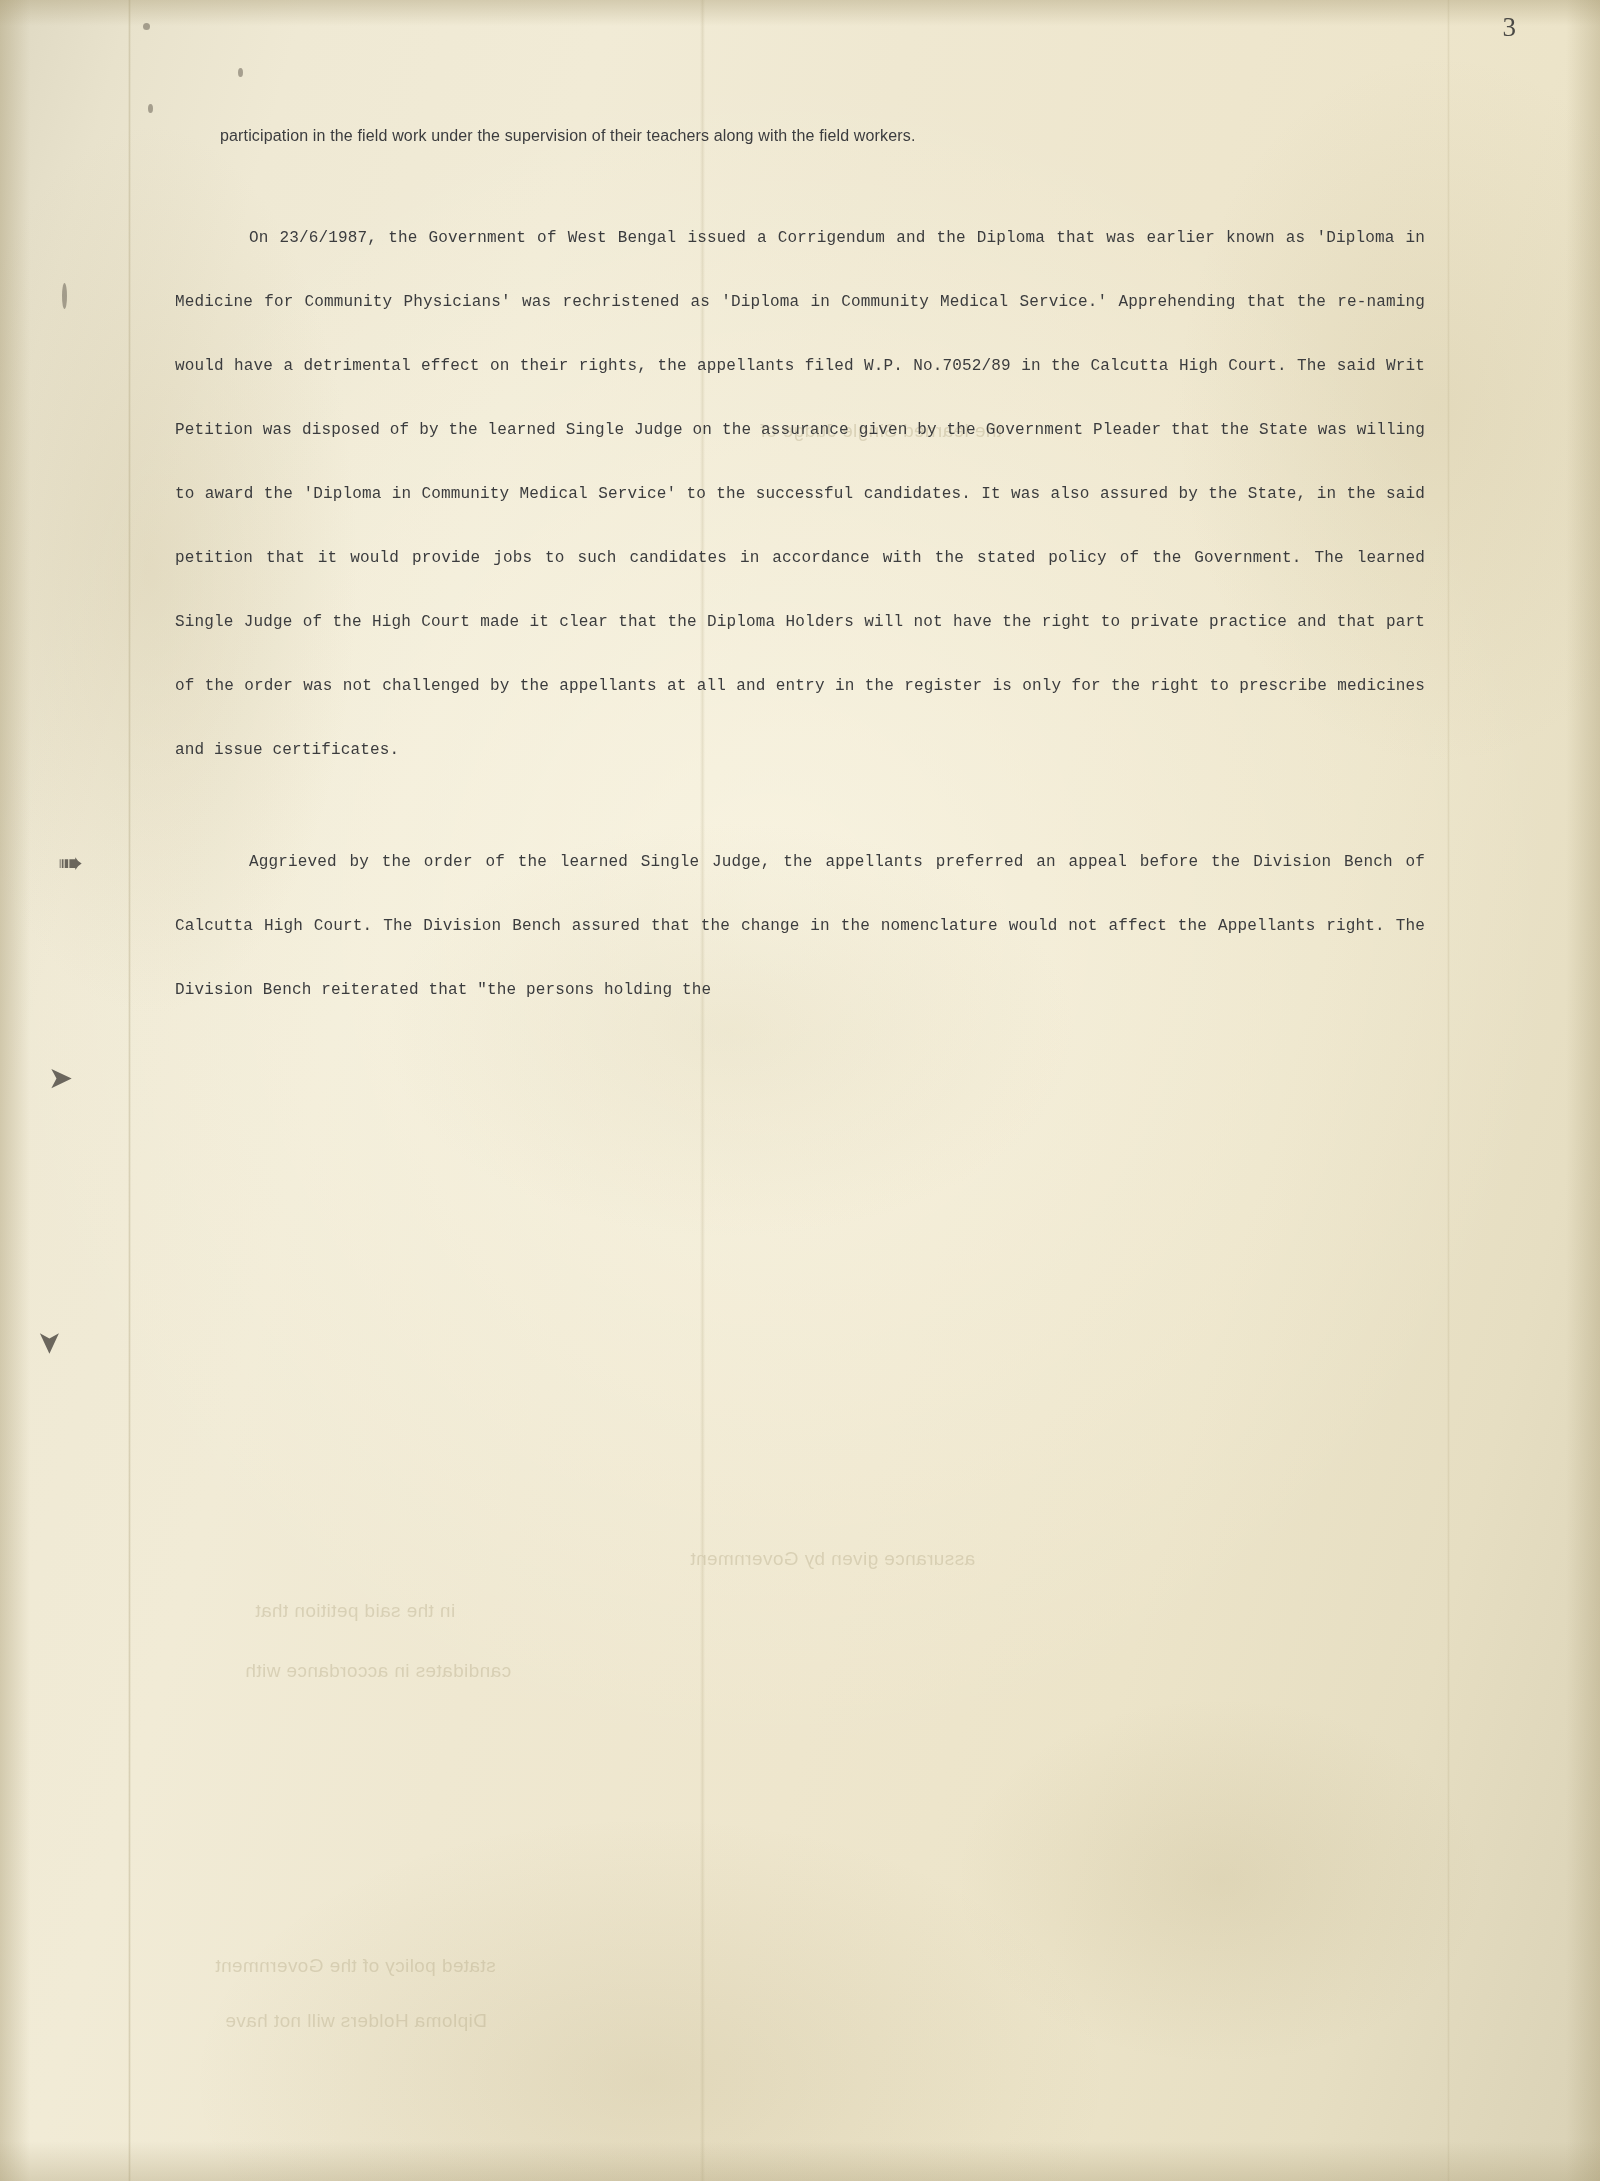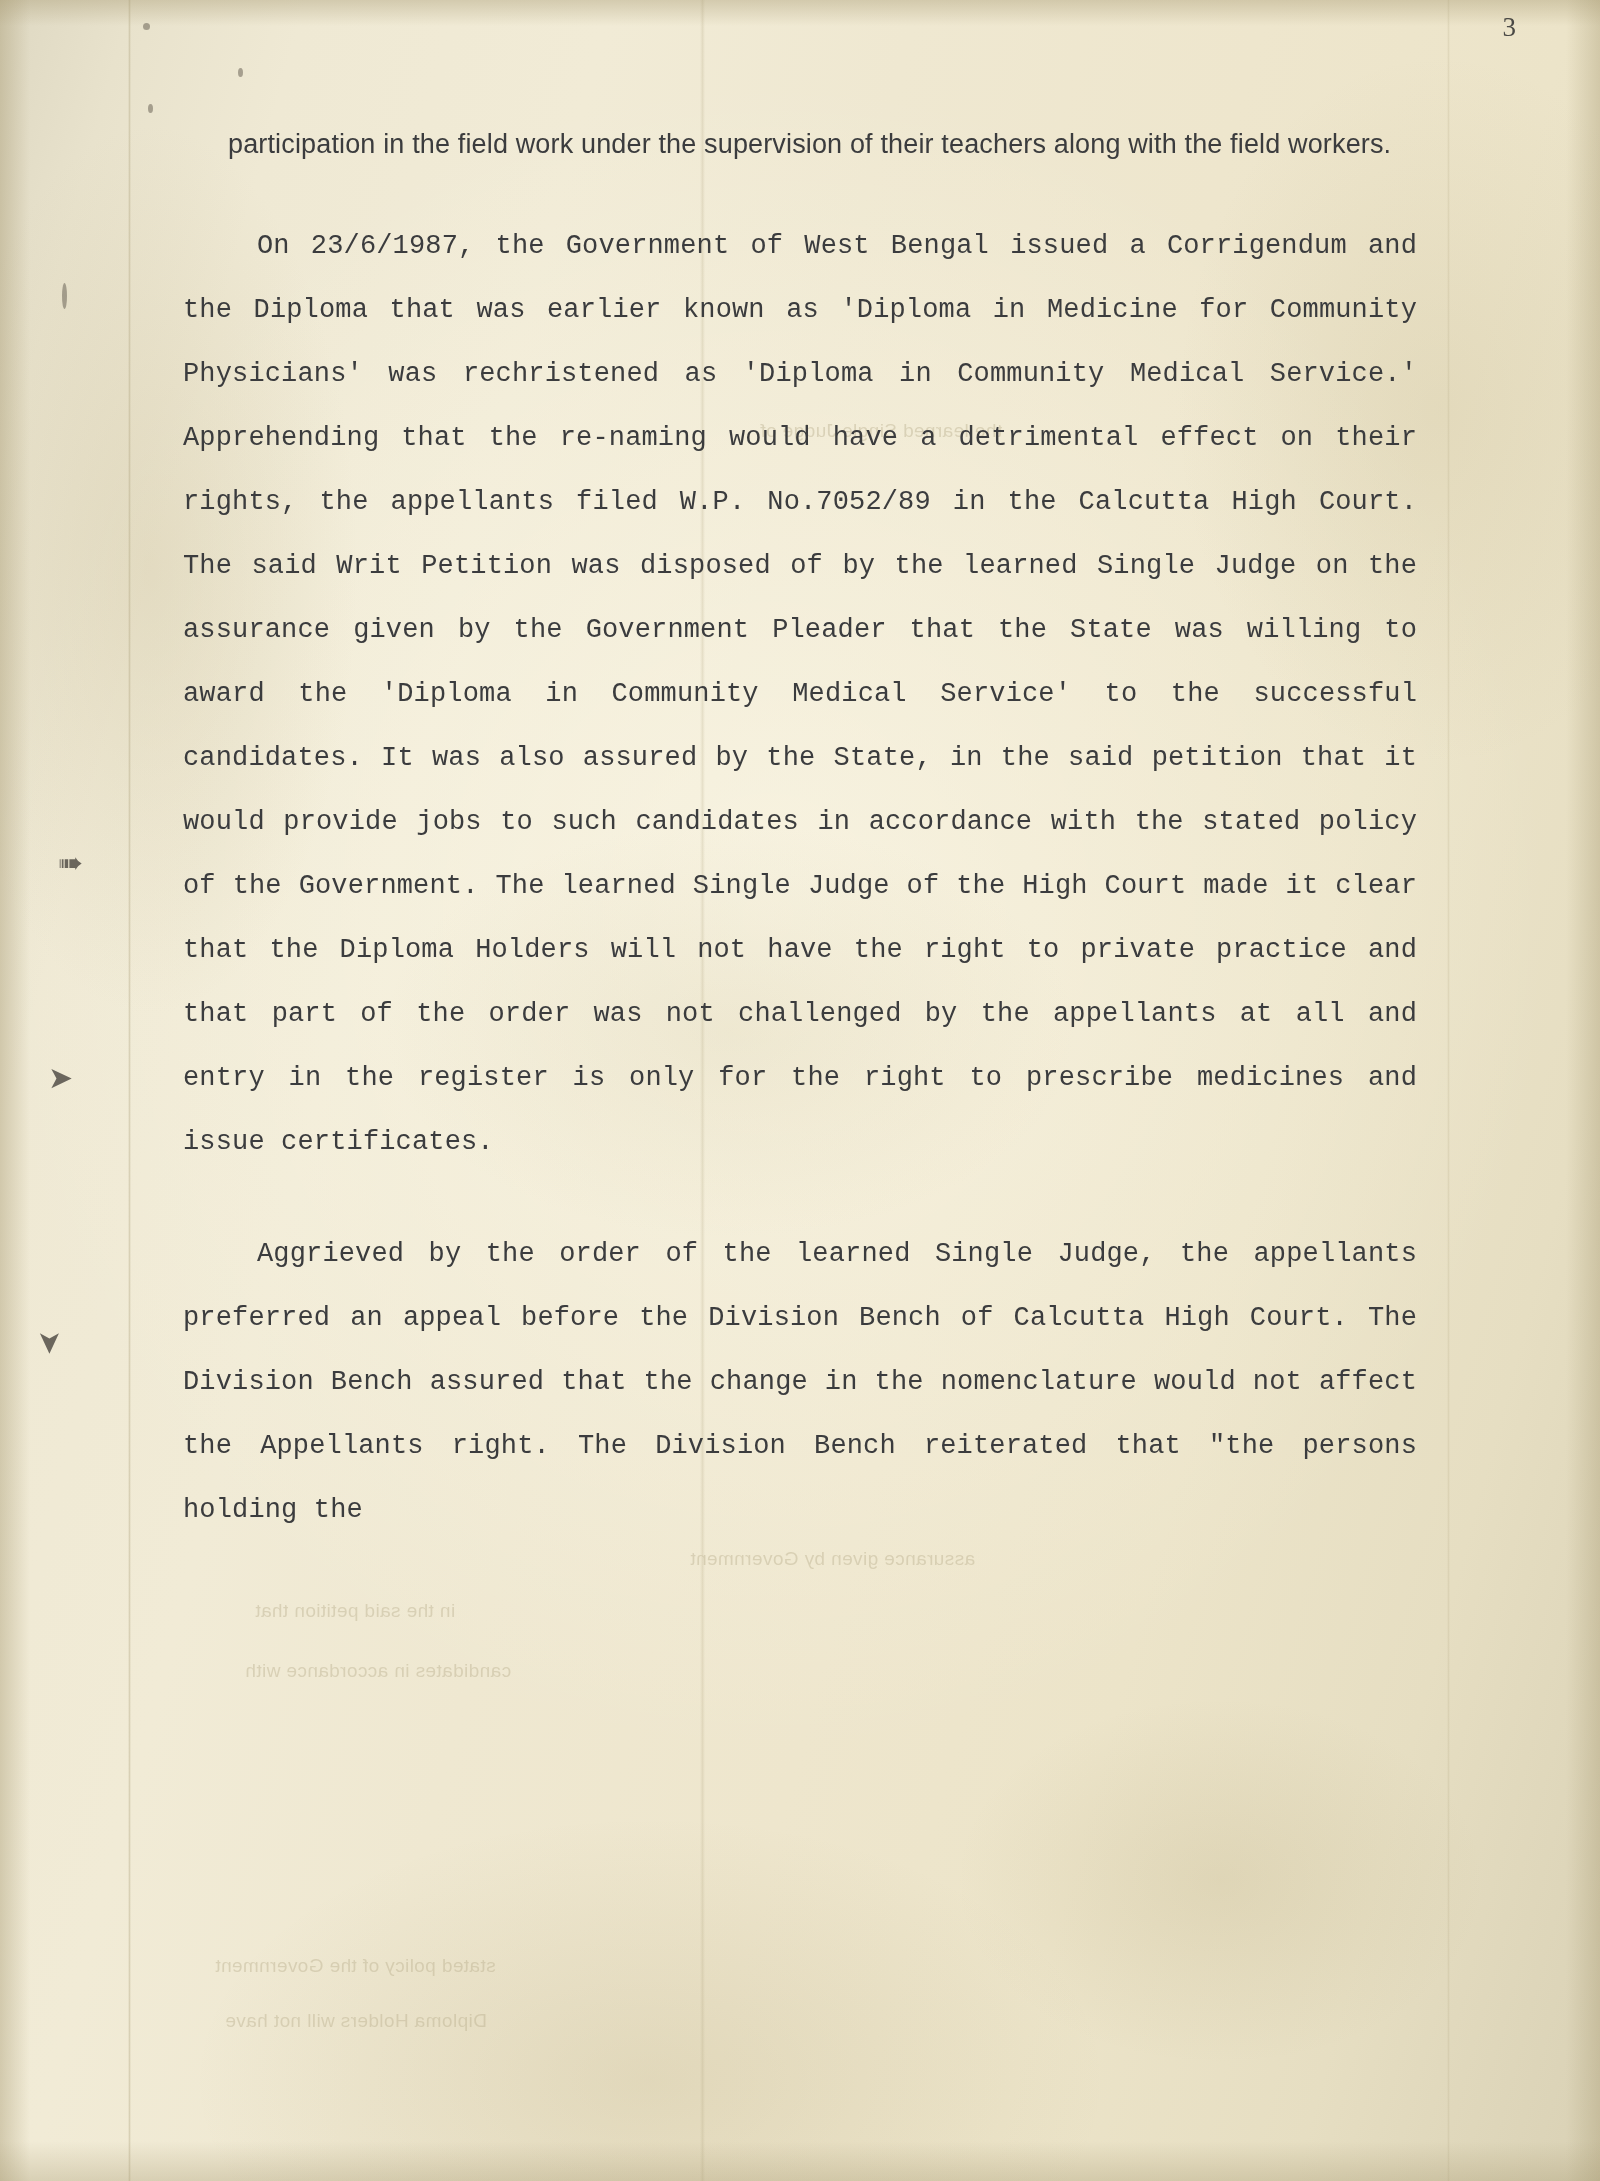--- a/index.html
+++ b/index.html
@@ -90,23 +90,23 @@
   }
 
   .content {
     position: absolute;
     left: 175px;
     top: 108px;
     width: 1250px;
   }
 
   p.para {
-    margin: 8px;
+    margin: 0;
     color: #3b3c3e;
-    font-size: 27px;
+    font-size: 16px;
     line-height: 56px;
     text-align: justify;
     text-justify: inter-word;
     letter-spacing: 0.15px;
   }
   p.quote {
     line-height: 56px;
     padding-left: 45px;
     margin-bottom: 30px;
   }

